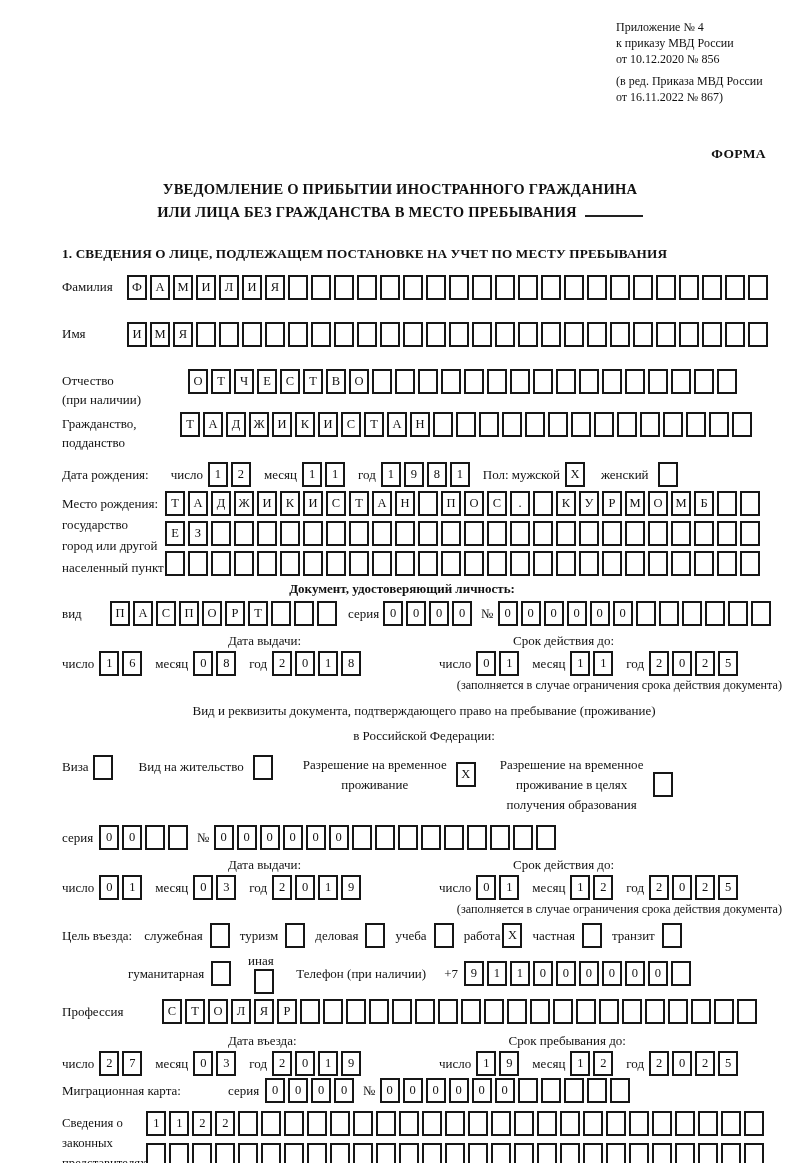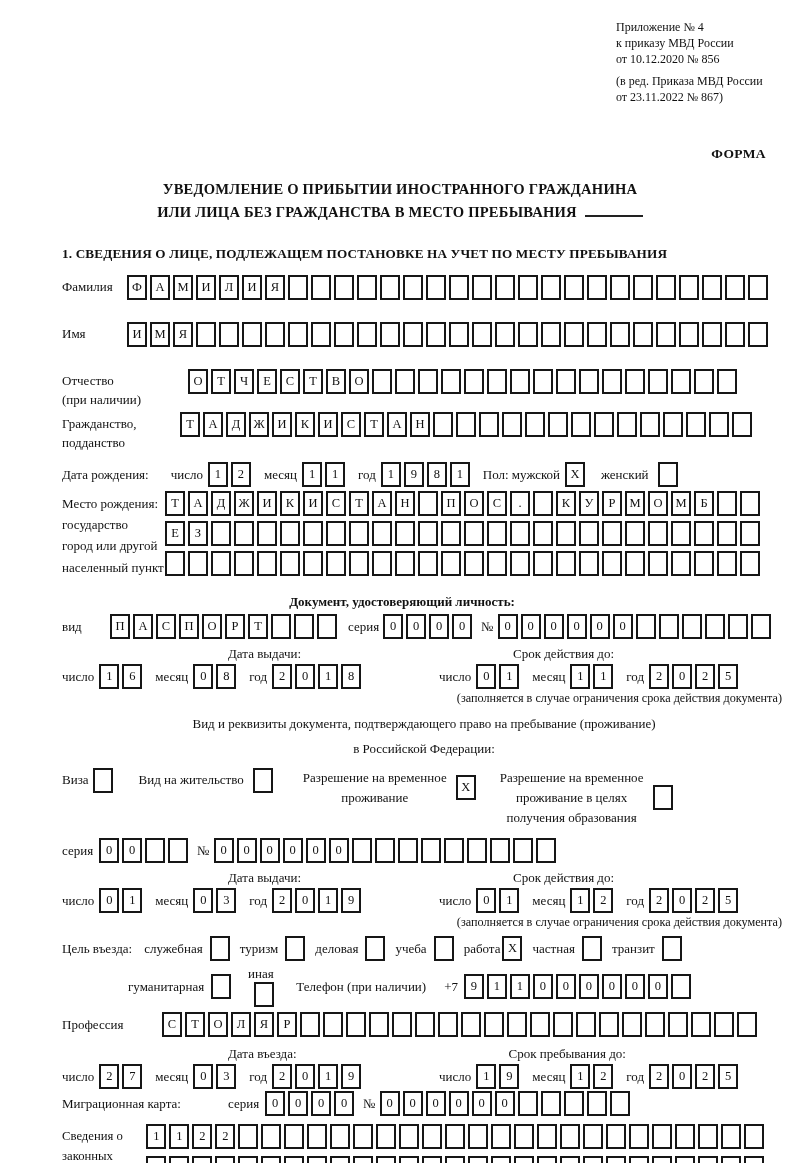--- a/index.html
+++ b/index.html
@@ -21,21 +21,21 @@
   .cb{display:inline-block;box-sizing:content-box;width:16px;height:21px;border:2px solid #161616;
       text-align:center;font-size:12.5px;line-height:21px;flex:0 0 auto;}
   
   .w-sur{flex:0 0 65px;} .w-name{flex:0 0 65px;} .w-patr{flex:0 0 126px;} .w-cit{flex:0 0 118px;}
   .mb5{margin-bottom:22px;} .mb2{margin-bottom:2px;} .mb6{margin-bottom:6px;} .mb8{margin-bottom:8px;}
   .bd-row{display:flex;align-items:center;font-size:13px;margin:10px 0 4px;}
   .bd-row .dlab{margin:0 5px 0 10px;}
   .bd-row .lab0{margin-right:12px;}
   .sexlab{margin-left:10px;margin-right:5px;}
   .sexlab2{margin-left:16px;margin-right:9px;}
-  .bp{display:flex;margin-bottom:13px;}
+  .bp{display:flex;margin-bottom:0;}
   .bp .bplabels{flex:0 0 103px;font-size:13px;line-height:1.62;padding-top:2px;}
   .bp .bprows .cells{margin-bottom:5px;}
   .center-bold{text-align:center;font-weight:bold;font-size:13px;margin-bottom:4px;width:680px;}
   .vidrow{display:flex;align-items:center;font-size:13px;margin-bottom:7px;}
   .vidrow .vlab{flex:0 0 48px;}
   .vidrow .slab{margin:0 4px 0 8px;}
   .vidrow .nlab{margin:0 4px 0 6px;}
   .dhead{display:flex;font-size:13px;margin-bottom:2px;}
   .dhead .h1{margin-left:166px;}
   .dhead .h2{margin-left:212px;}
@@ -72,21 +72,21 @@
 </head>
 <body>
 
 <div class="page">
 
   <div class="hdr">
     <div>Приложение № 4</div>
     <div>к приказу МВД России</div>
     <div>от 10.12.2020 № 856</div>
     <div class="gap">(в ред. Приказа МВД России</div>
-    <div>от 23.11.2022 № 867)</div>
+    <div>от 16.11.2022 № 867)</div>
   </div>
 
   <div class="forma">ФОРМА</div>
 
   <div class="title">
     <div>УВЕДОМЛЕНИЕ О ПРИБЫТИИ ИНОСТРАННОГО ГРАЖДАНИНА</div>
     <div><span>ИЛИ ЛИЦА БЕЗ ГРАЖДАНСТВА В МЕСТО ПРЕБЫВАНИЯ</span><span class="uline"></span></div>
   </div>
 
   <div class="main">

